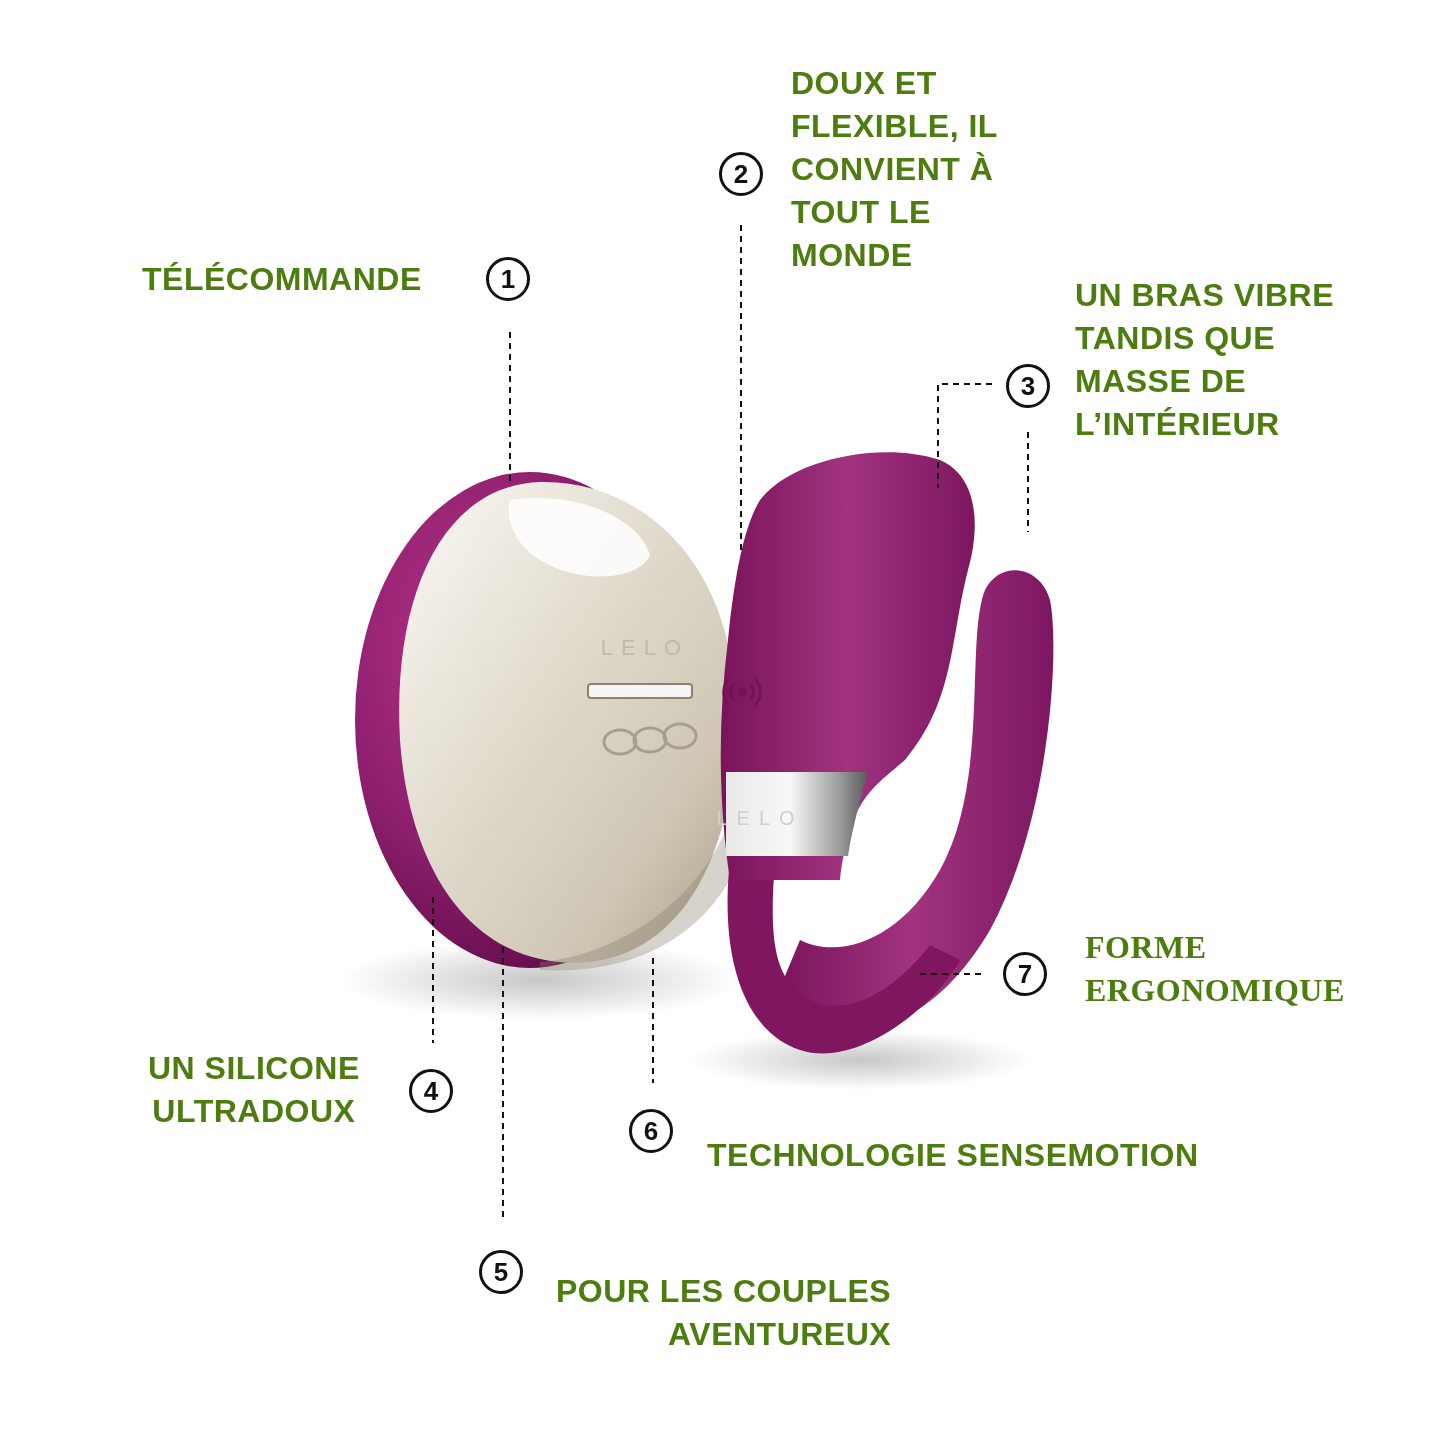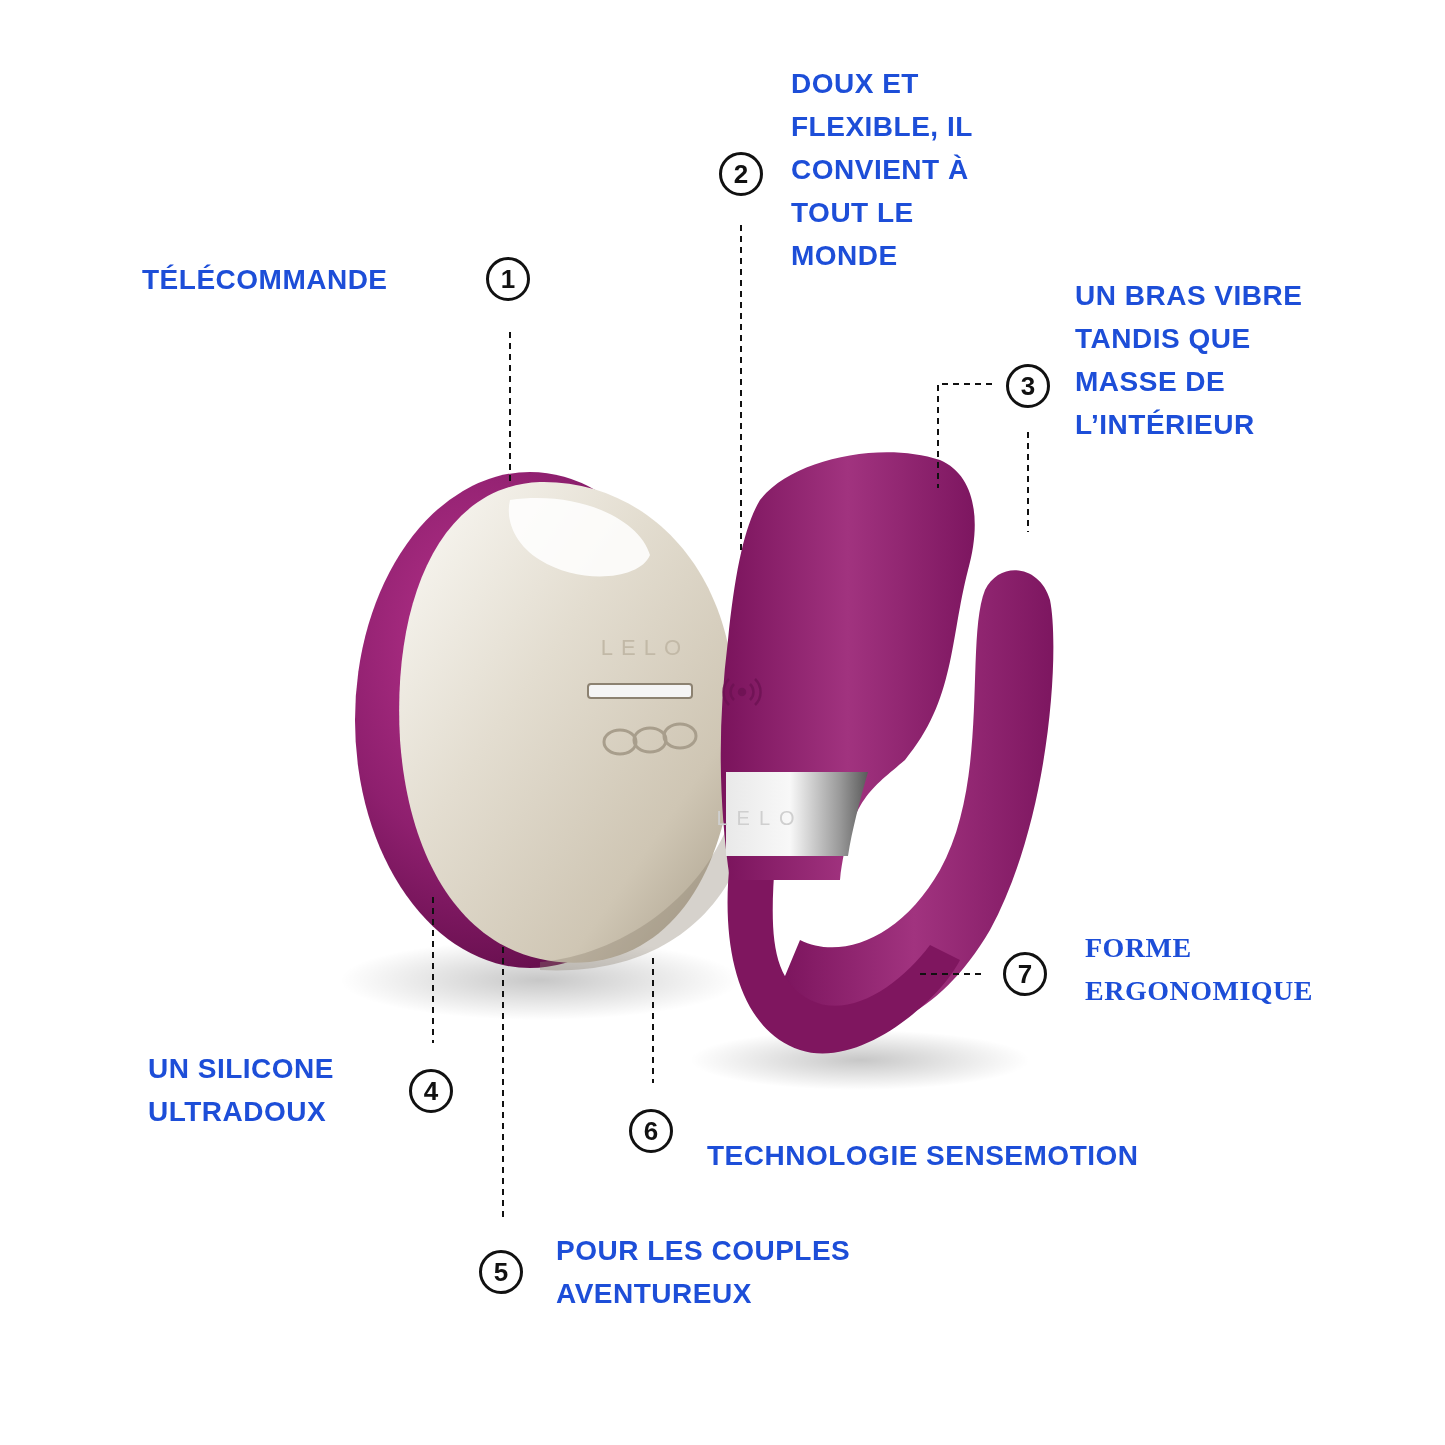--- a/index.html
+++ b/index.html
@@ -1,19 +1,19 @@
 <!DOCTYPE html>
 <html><head>
 <meta charset="utf-8">
 <style>
   html, body { margin:0; padding:0; background:#ffffff; }
   body { width:1445px; height:1445px; position:relative; overflow:hidden;
          font-family:"Liberation Sans", "DejaVu Sans", sans-serif; }
   .canvas { position:absolute; left:0; top:0; width:1445px; height:1445px; }
-  .label { position:absolute; font-weight:700; color:#1d4ed8; font-size:28px;
+  .label { position:absolute; font-weight:700; color:#4d7c0f; font-size:32px;
            line-height:43px; letter-spacing:0.5px; text-transform:uppercase; white-space:nowrap; }
   .num { position:absolute; width:44px; height:44px; border:3px solid #111; border-radius:50%;
          box-sizing:border-box; display:flex; align-items:center; justify-content:center;
          font-weight:700; font-size:26px; color:#111; background:transparent; }
   svg.art { position:absolute; left:0; top:0; }
 </style>
 </head>
 <body>
 
 <div class="canvas">
@@ -110,28 +110,28 @@
   </div>
 
   <div class="num" style="left:1006px; top:364px;">3</div>
   <div class="label" style="left:1075px; top:274px;">
     <div>UN BRAS VIBRE</div>
     <div>TANDIS QUE</div>
     <div>MASSE DE</div>
     <div>L’INTÉRIEUR</div>
   </div>
 
-  <div class="label" style="left:148px; top:1047px; ">
+  <div class="label" style="left:148px; top:1047px; text-align:center;">
     <div>UN SILICONE</div>
     <div>ULTRADOUX</div>
   </div>
   <div class="num" style="left:409px; top:1069px;">4</div>
 
   <div class="num" style="left:479px; top:1250px;">5</div>
-  <div class="label" style="left:556px; top:1229px;">
+  <div class="label" style="left:556px; top:1270px;text-align:right;">
     <div>POUR LES COUPLES</div>
     <div>AVENTUREUX</div>
   </div>
 
   <div class="num" style="left:629px; top:1109px;">6</div>
   <div class="label" style="left:707px; top:1106px;margin-top:28px;">TECHNOLOGIE SENSEMOTION</div>
 
   <div class="num" style="left:1003px; top:952px;">7</div>
   <div class="label" style="left:1085px; top:926px;font-family:Liberation Serif, serif;">
     <div>FORME</div>

